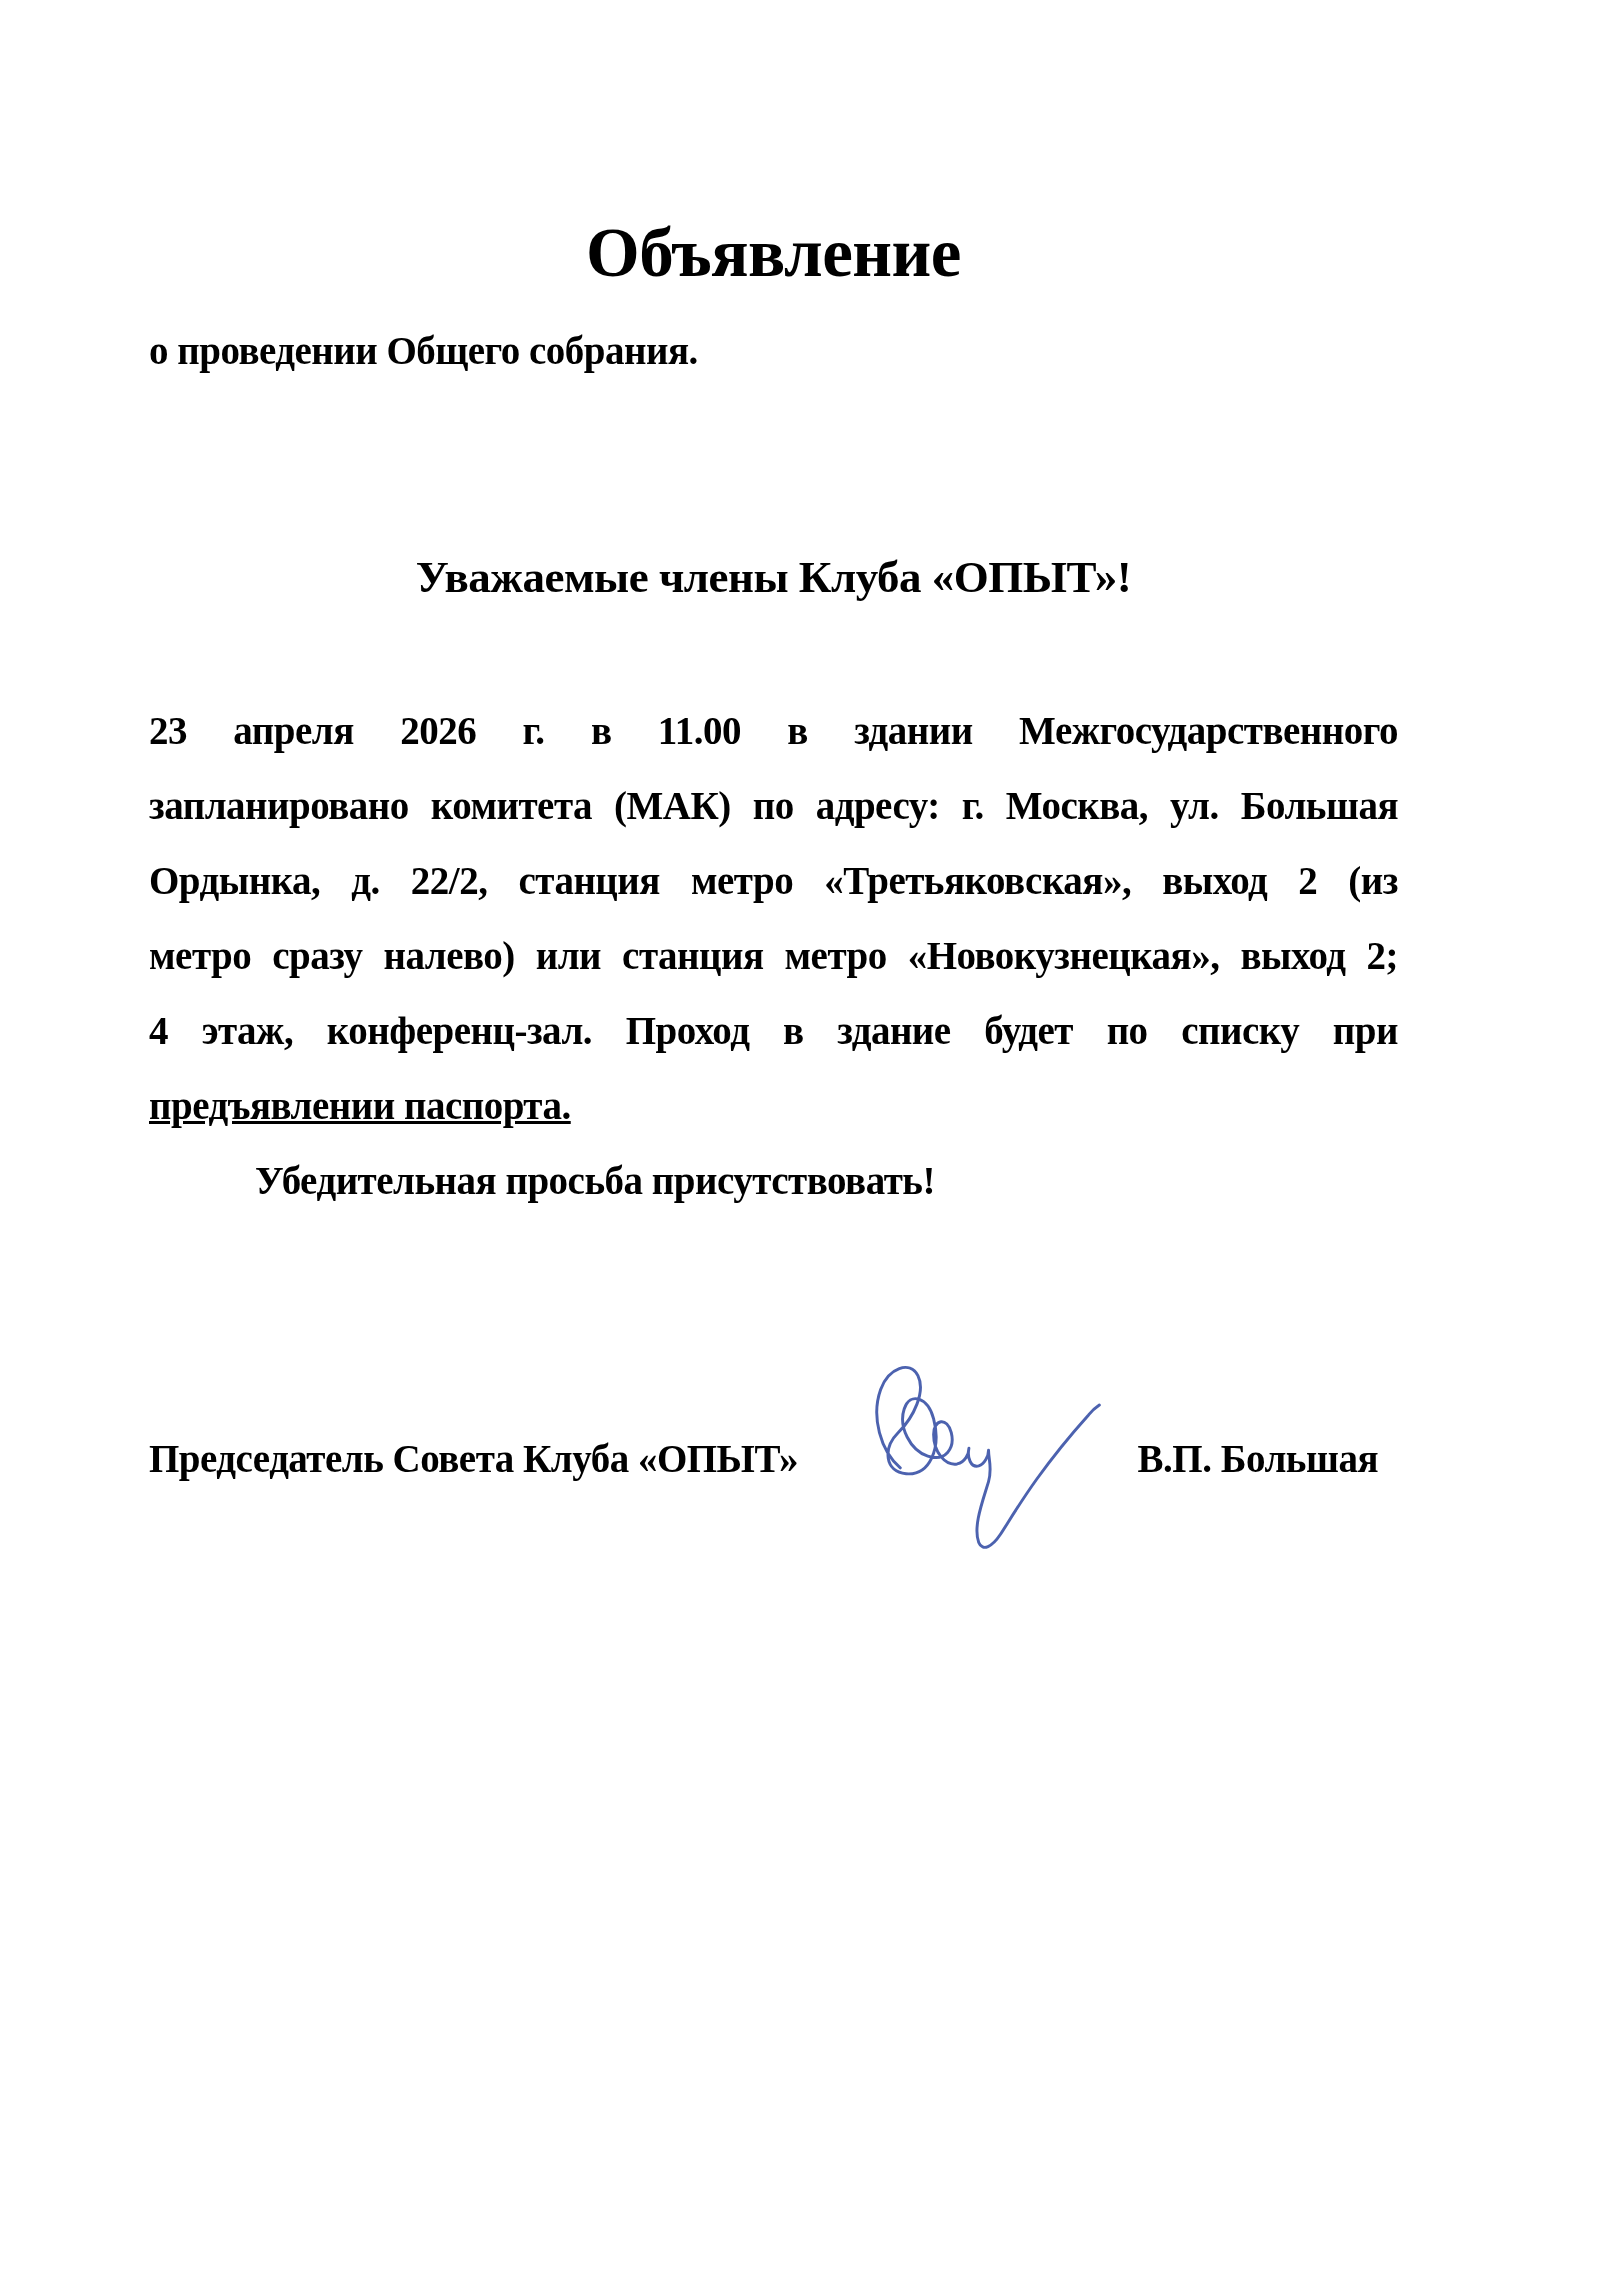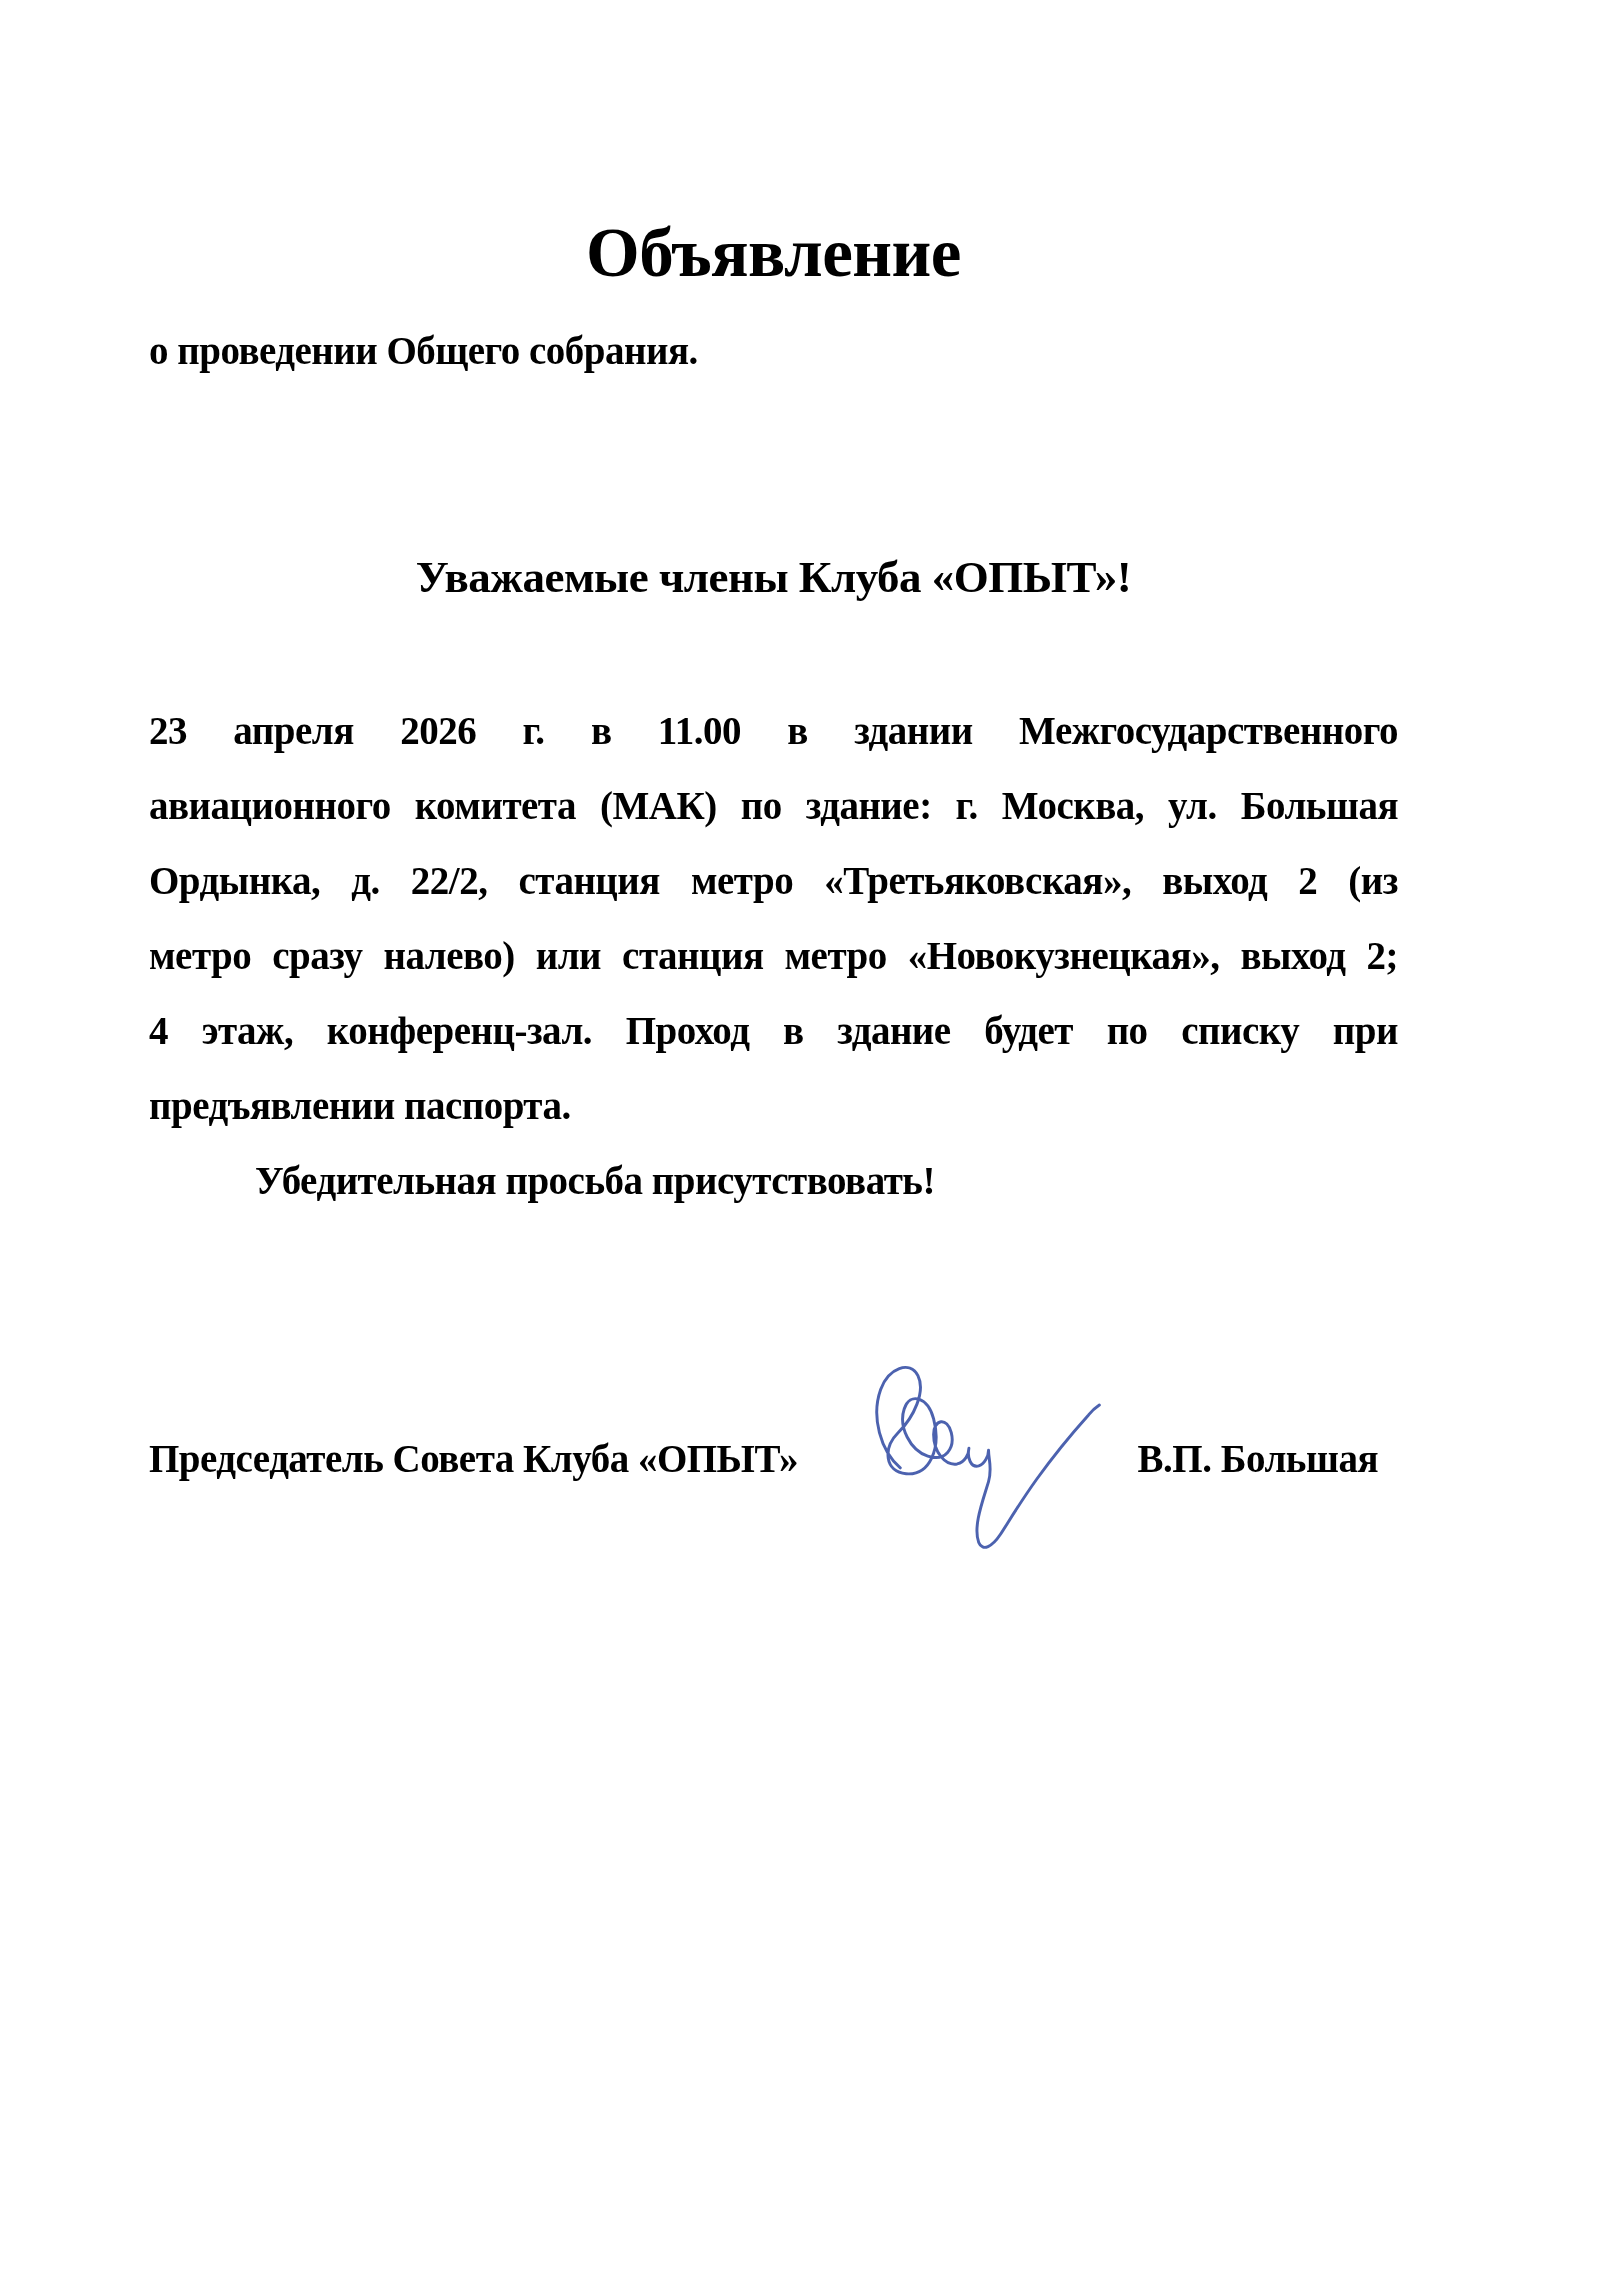--- a/index.html
+++ b/index.html
@@ -55,21 +55,21 @@
     line-height: 75px;
     letter-spacing: -0.5px;
   }
   .jline {
     text-align: justify;
     text-align-last: justify;
     height: 75px;
     overflow: hidden;
   }
   .jline.first { text-indent: 106px; }
-  .jline.last { text-align-last: left; }
+  .jline.last { text-align-last: left; text-decoration: underline; }
   .closing-par { text-indent: 106px; }
   .footer-row {
     position: absolute;
     top: 1434px;
     left: 149px;
     right: 158px;
     display: flex;
     justify-content: space-between;
     align-items: baseline;
     font-size: 39px;
@@ -92,21 +92,21 @@
 <div class="page">
 
   <div class="doc-title">Объявление</div>
 
   <div class="doc-subtitle">о проведении Общего собрания.</div>
 
   <div class="greeting">Уважаемые члены Клуба «ОПЫТ»!</div>
 
   <div class="content-body">
     <div class="jline">23 апреля 2026 г. в 11.00 в здании Межгосударственного</div>
-    <div class="jline">авиационного комитета (МАК) по здание:  г. Москва, ул. Большая</div>
+    <div class="jline">запланировано комитета (МАК) по адресу:  г. Москва, ул. Большая</div>
     <div class="jline">Ордынка, д. 22/2, станция метро «Третьяковская», выход 2 (из</div>
     <div class="jline">метро сразу налево) или станция метро «Новокузнецкая», выход 2;</div>
     <div class="jline">4 этаж, конференц-зал. Проход в здание будет по списку при</div>
     <div class="jline last">предъявлении паспорта.</div>
     <div class="closing-par">Убедительная просьба присутствовать!</div>
   </div>
 
   <div class="footer-row">
     <span>Председатель Совета Клуба «ОПЫТ»</span>
     <span>В.П. Большая</span>

